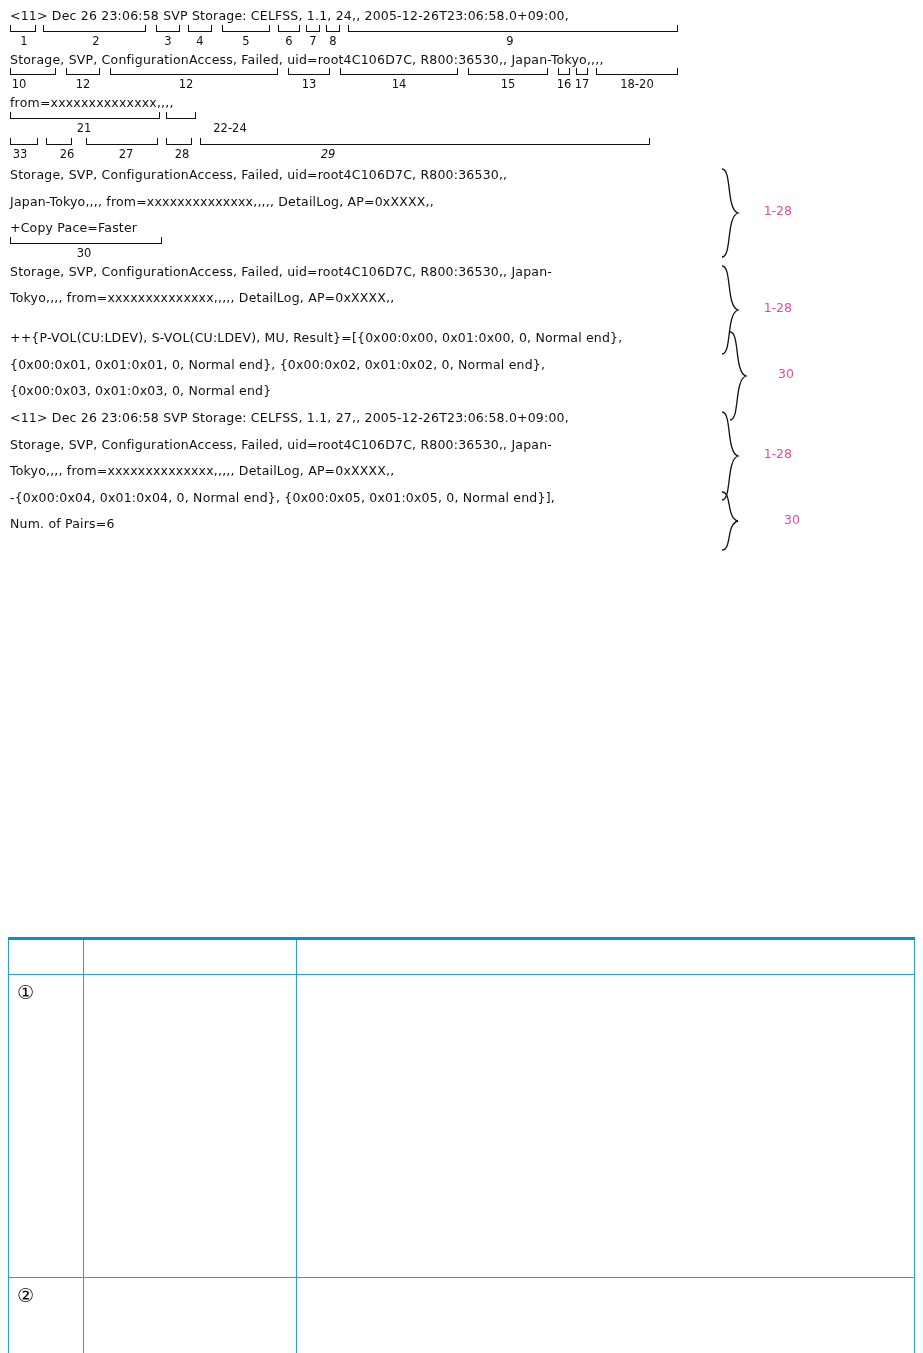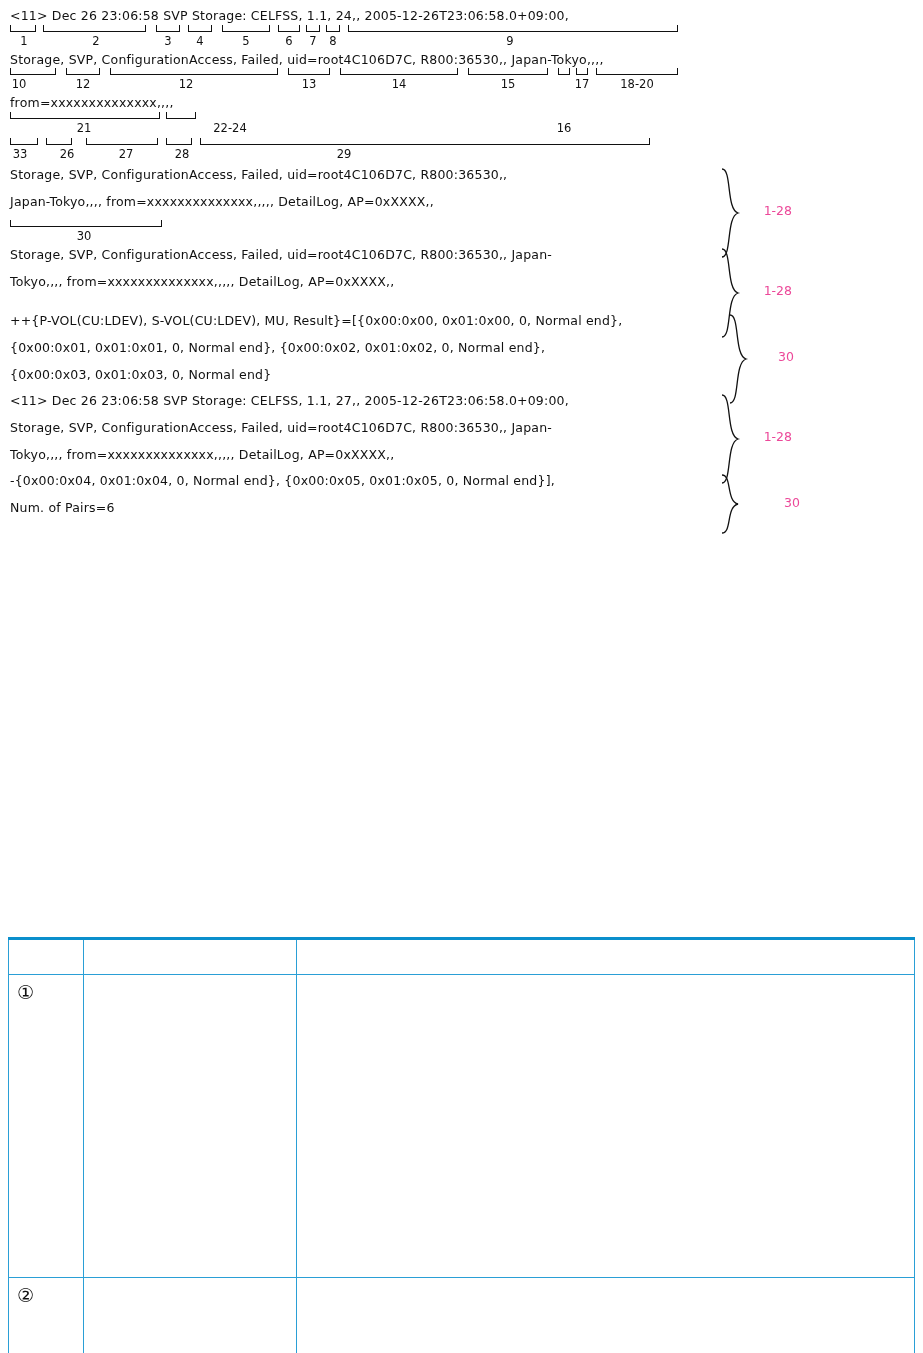--- a/index.html
+++ b/index.html
@@ -161,21 +161,21 @@
         <div class="br" style="left:566px; width:12px;"></div>
         <div class="br" style="left:586px; width:82px;"></div>
       </div>
       <div class="numrow">
         <span style="left:9px;">10</span>
         <span style="left:73px;">12</span>
         <span style="left:176px;">12</span>
         <span style="left:299px;">13</span>
         <span style="left:389px;text-align:center;">14</span>
         <span style="left:498px;">15</span>
-        <span style="left:554px;margin-top:44px;">16</span>
+        <span style="left:554px;">16</span>
         <span style="left:572px;">17</span>
         <span style="left:627px;">18-20</span>
       </div>
 
       <div class="logline" style="margin-top:2px;">from=xxxxxxxxxxxxxx,,,,</div>
       <div class="ruler">
         <div class="br" style="left:0px;   width:150px;"></div>
         <div class="br" style="left:156px; width:30px;"></div>
       </div>
       <div class="numrow">
@@ -188,38 +188,39 @@
         <div class="br" style="left:36px;  width:26px;"></div>
         <div class="br" style="left:76px;  width:72px;"></div>
         <div class="br" style="left:156px; width:26px;"></div>
         <div class="br" style="left:190px; width:450px;"></div>
       </div>
       <div class="numrow">
         <span style="left:10px;">33</span>
         <span style="left:57px;">26</span>
         <span style="left:116px;">27</span>
         <span style="left:172px;">28</span>
-        <span style="left:334px;">29</span>
+        <span style="left:318px;font-style:italic;">29</span>
       </div>
     </div>
 
     <div class="group" style="margin-top:4px;">
       <div class="lines">
         <div class="logline">Storage, SVP, ConfigurationAccess, Failed, uid=root4C106D7C, R800:36530,,</div>
         <div class="logline">Japan-Tokyo,,,, from=xxxxxxxxxxxxxx,,,,, DetailLog, AP=0xXXXX,,</div>
       </div>
       <div class="brace">
         <svg width="22" height="92" viewBox="0 0 22 92">
           <path d="M2,2 C12,2 6,42 18,46 C6,50 12,90 2,90" fill="none" stroke="#111" stroke-width="1.3"></path>
         </svg>
       </div>
       <div class="brace-label" style="right:118px; top:36px;">1-28</div>
     </div>
 
     <div style="margin-top:8px;">
+      <div class="logline">+Copy Pace=Faster</div>
       <div class="ruler">
         <div class="br" style="left:0px; width:152px;"></div>
       </div>
       <div class="numrow">
         <span style="left:74px;">30</span>
       </div>
     </div>
 
     <div class="group" style="margin-top:2px;">
       <div class="lines">

